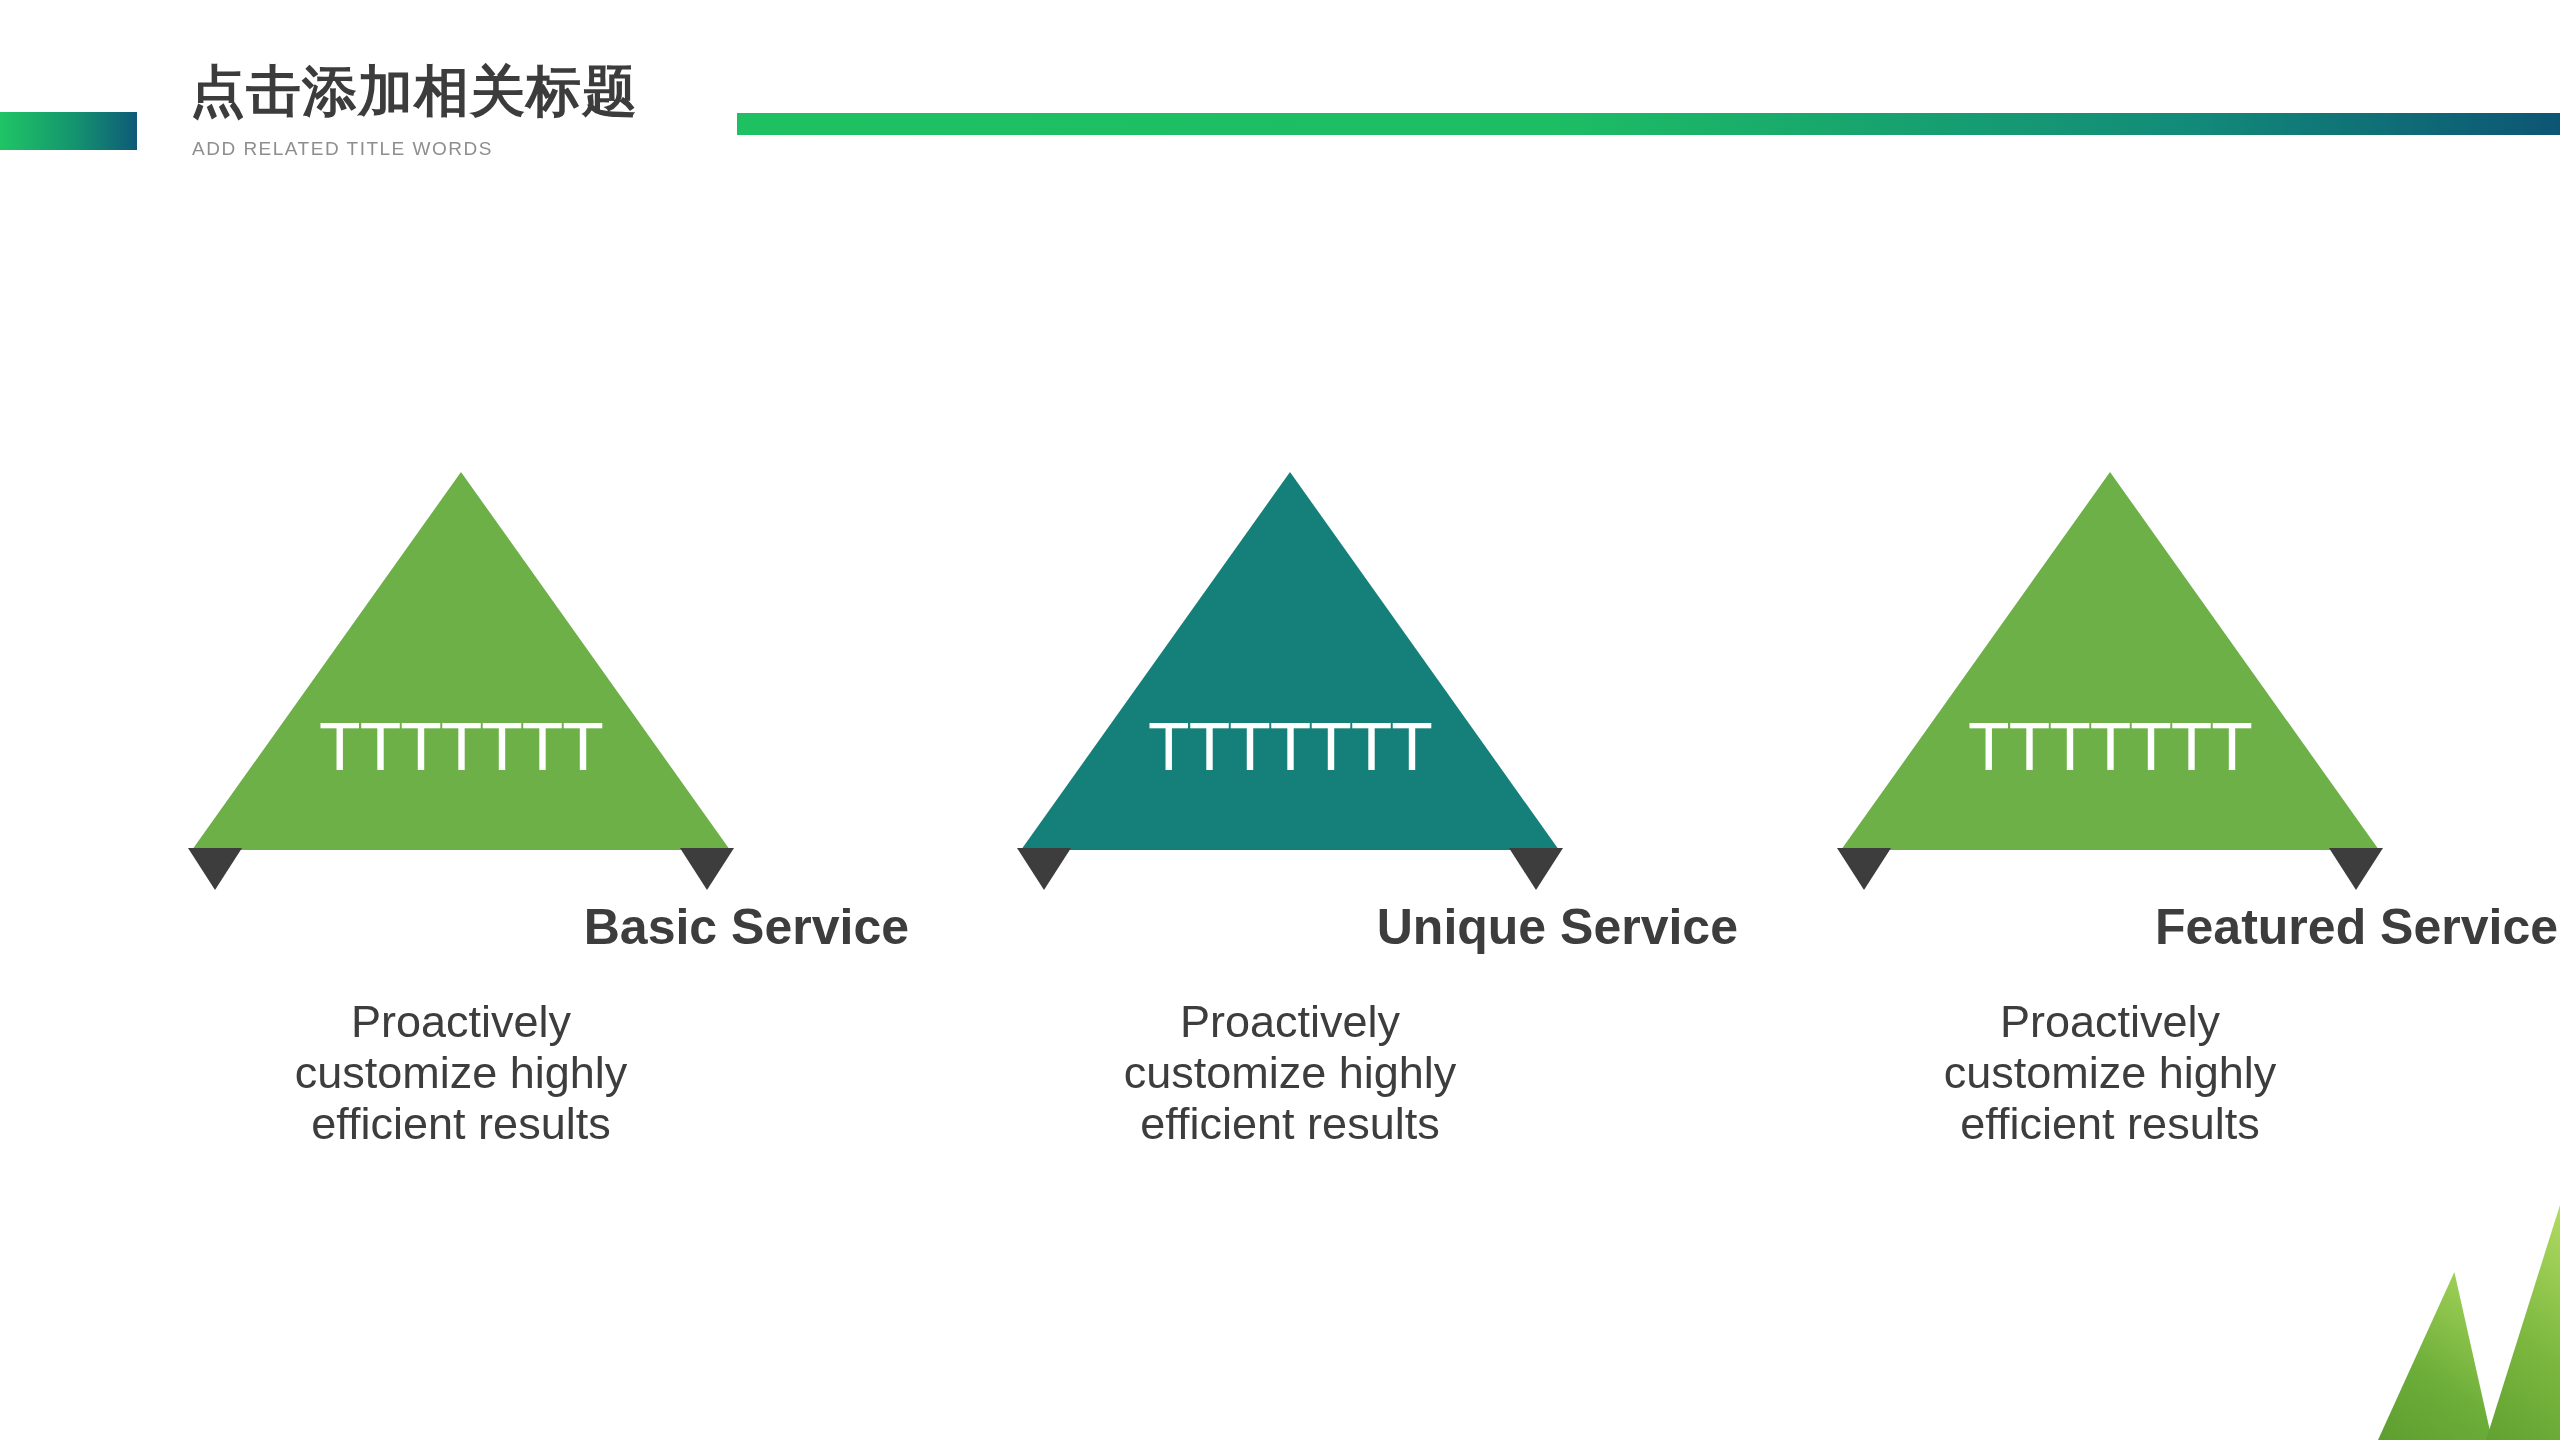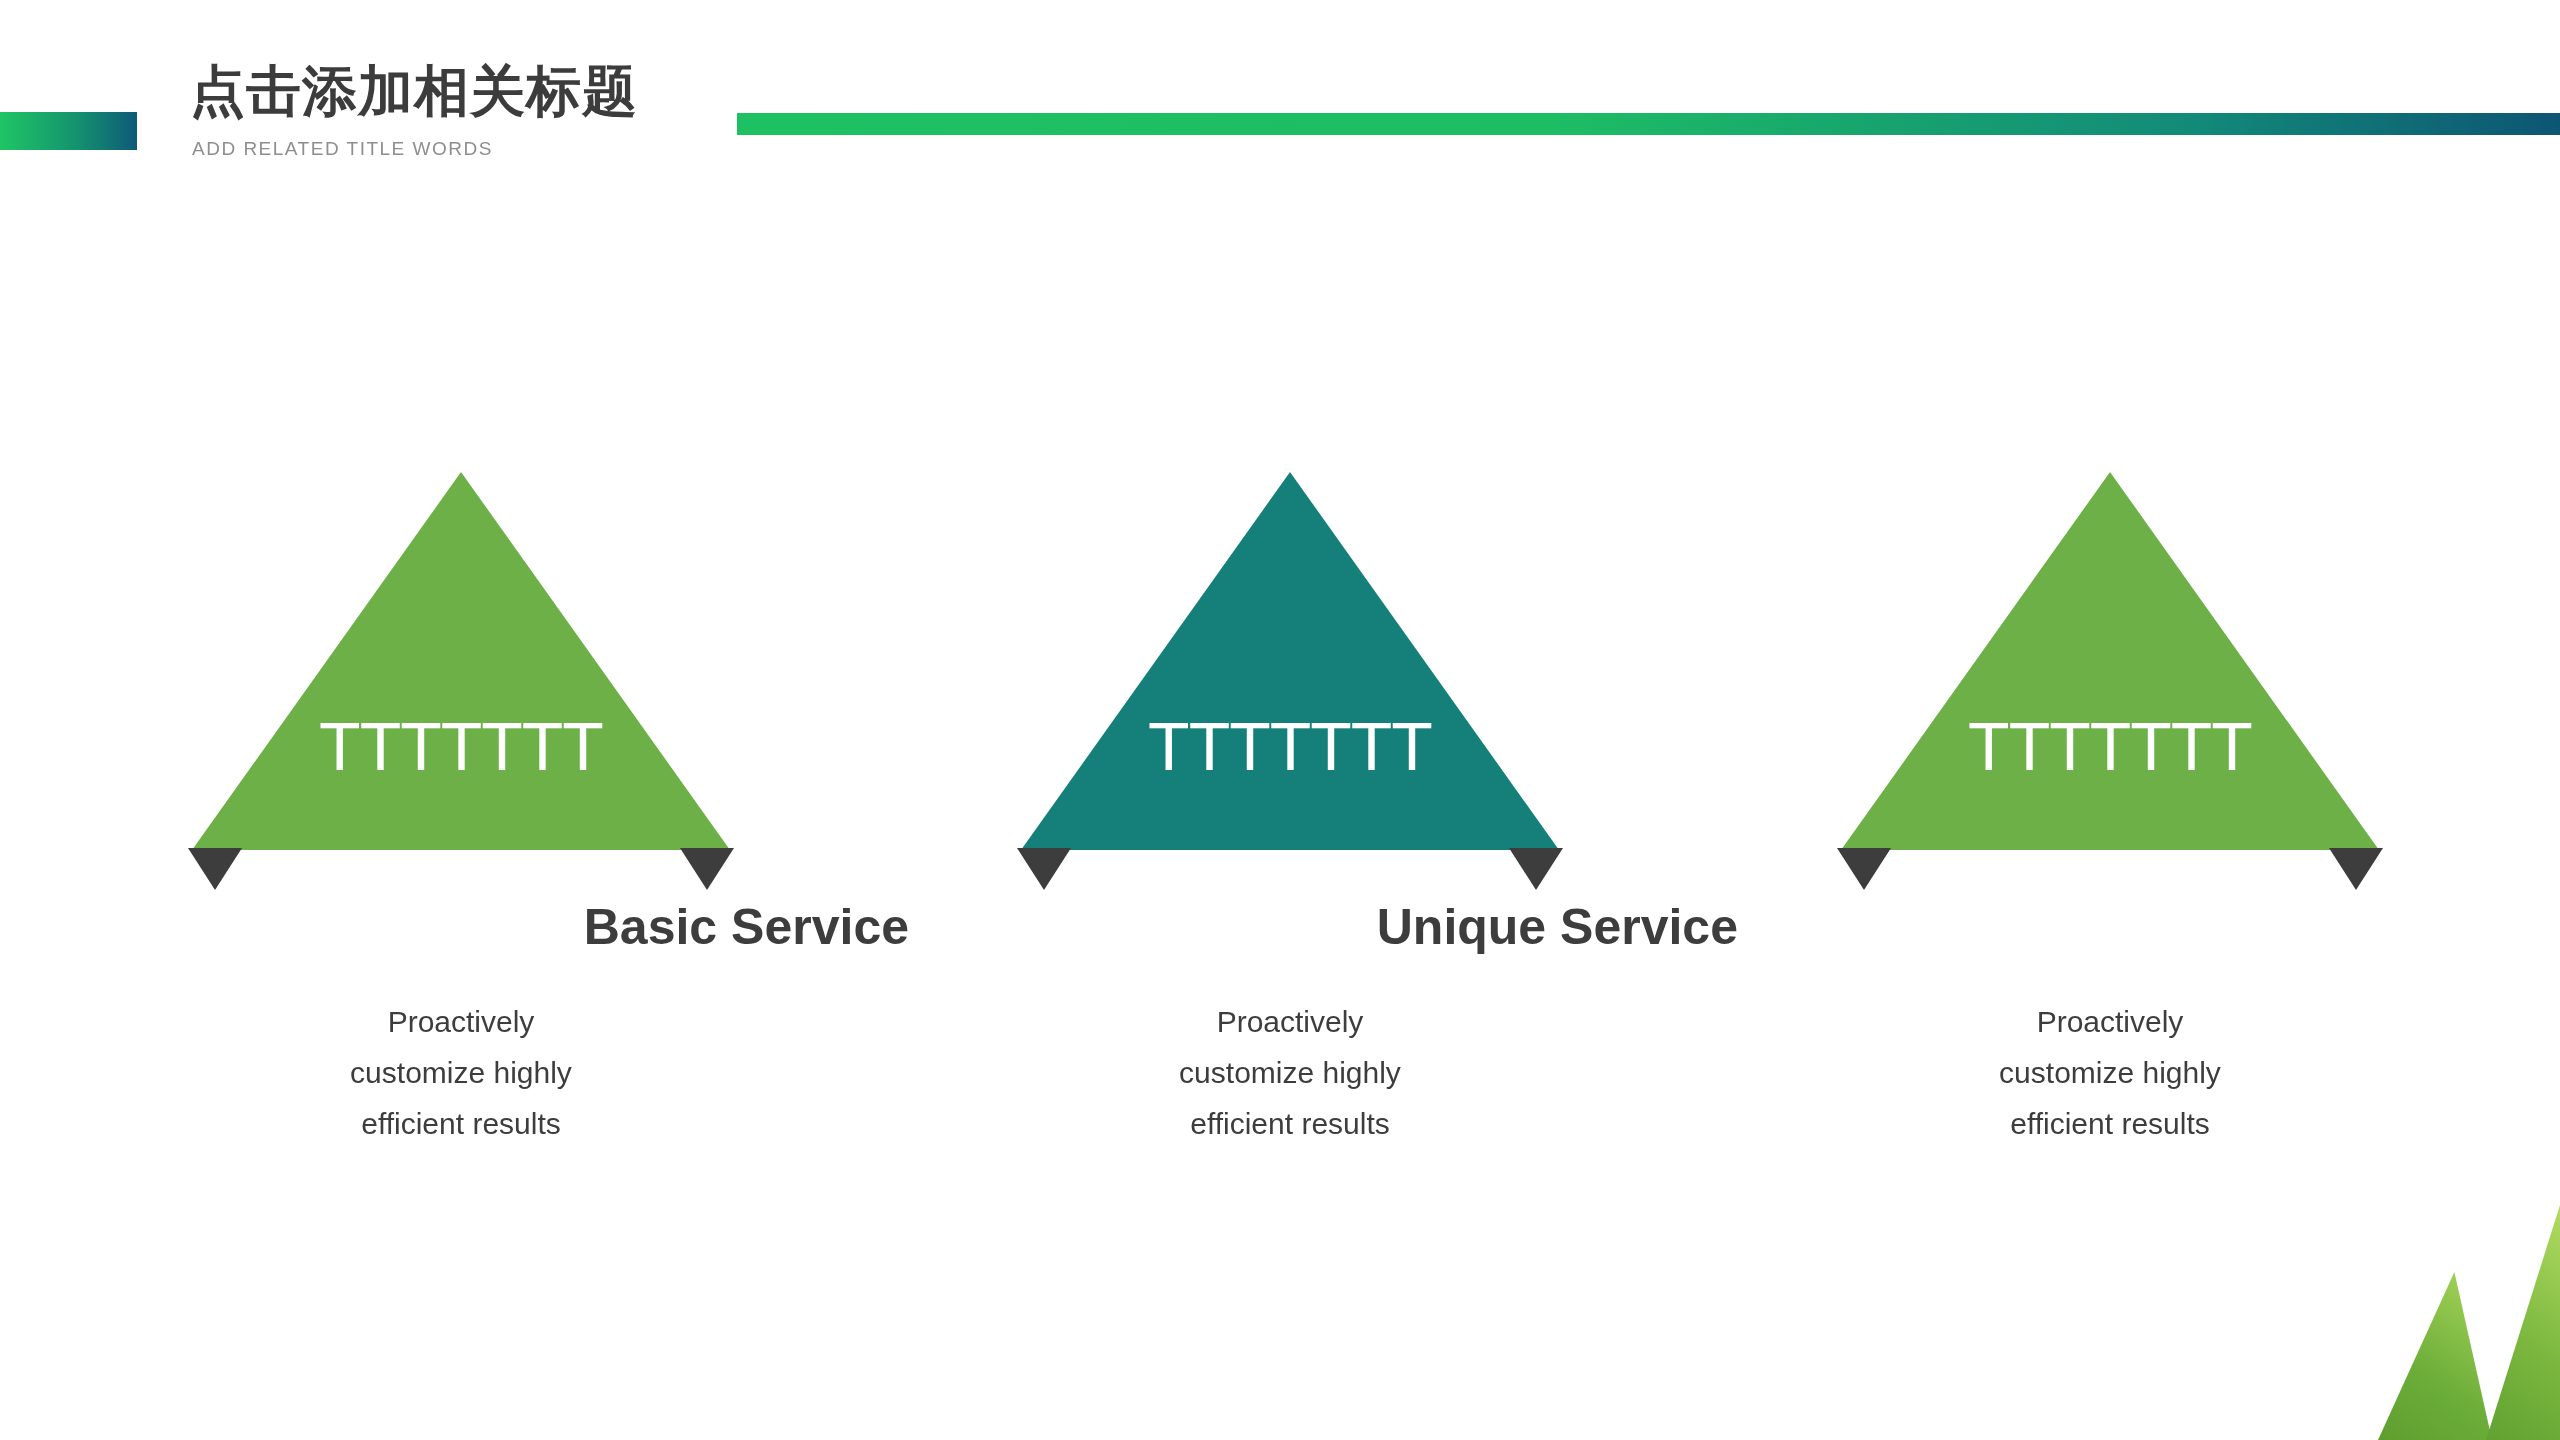--- a/index.html
+++ b/index.html
@@ -103,21 +103,21 @@
     text-align: right;
     font-size: 50px;
     font-weight: 700;
     color: #3d3d3d;
   }
   .group-desc {
     position: absolute;
     left: 110px; top: 556px;
     width: 640px;
     text-align: center;
-    font-size: 30px;
+    font-size: 45px;
     line-height: 51px;
     font-weight: 400;
     color: #3d3d3d;
     white-space: pre-line;
   }
 
   
   .deco-peak-small {
     position: absolute;
     left: 2378px; top: 1272px;
@@ -169,20 +169,21 @@
 efficient results</div>
   </div>
 
   <div class="group g3">
     <div class="back-triangle"></div>
     <div class="front-triangle" style="background: rgb(108, 176, 71);">
       <div class="tri-label">TTTTTTT</div>
     </div>
     <div class="notch left"></div>
     <div class="notch right"></div>
+    <div class="group-title">Featured Service</div>
     <div class="group-desc">Proactively
 customize highly
 efficient results</div>
   </div>
 
   <div class="deco-peak-small"></div>
   <div class="deco-peak-large"></div>
 
 </div>
 

